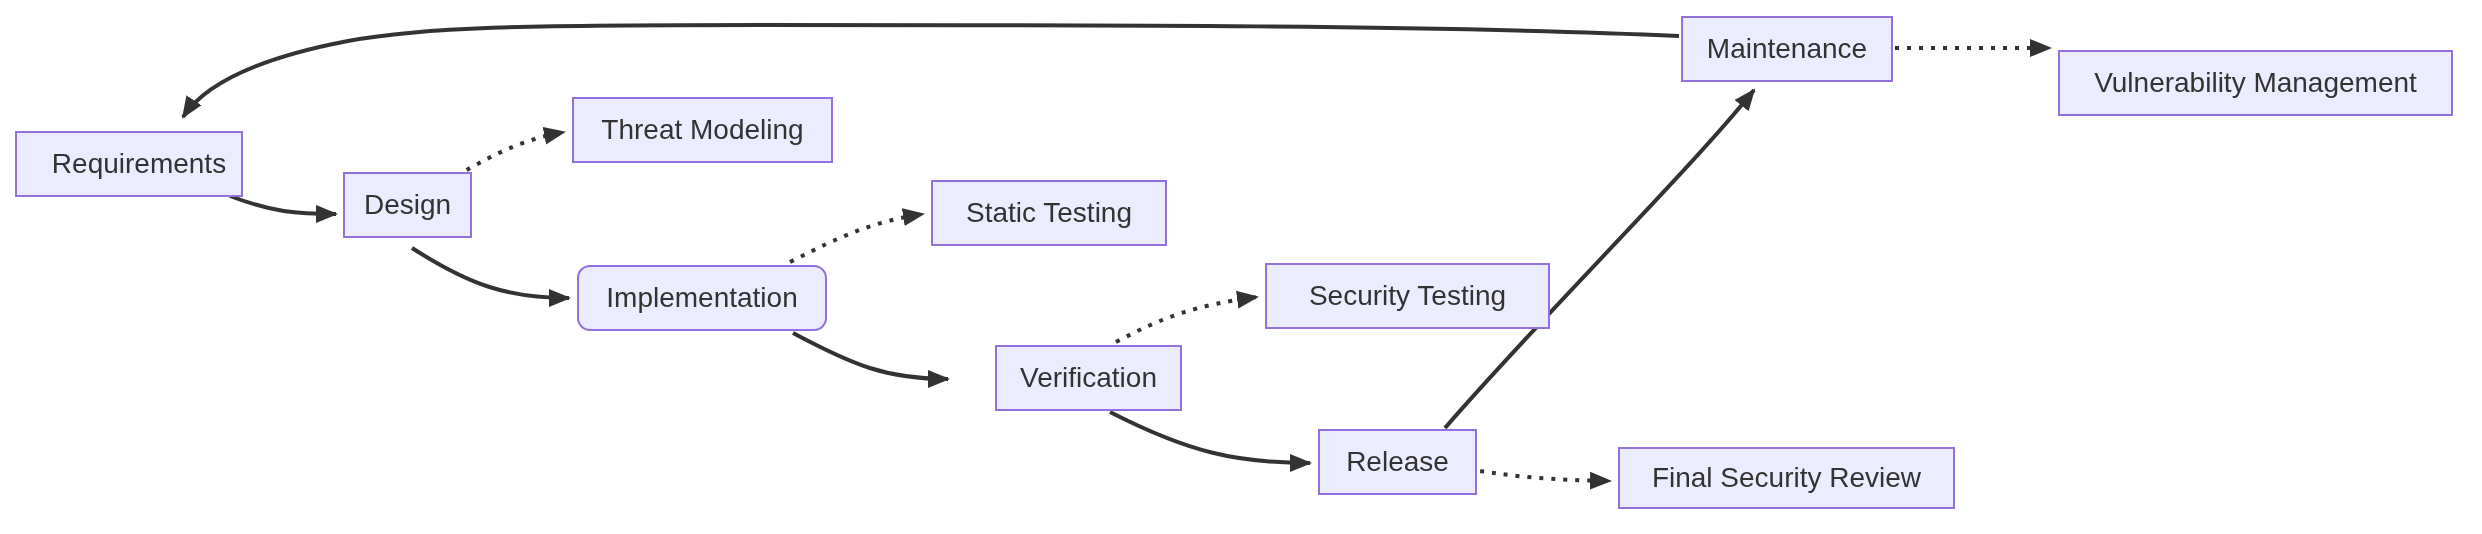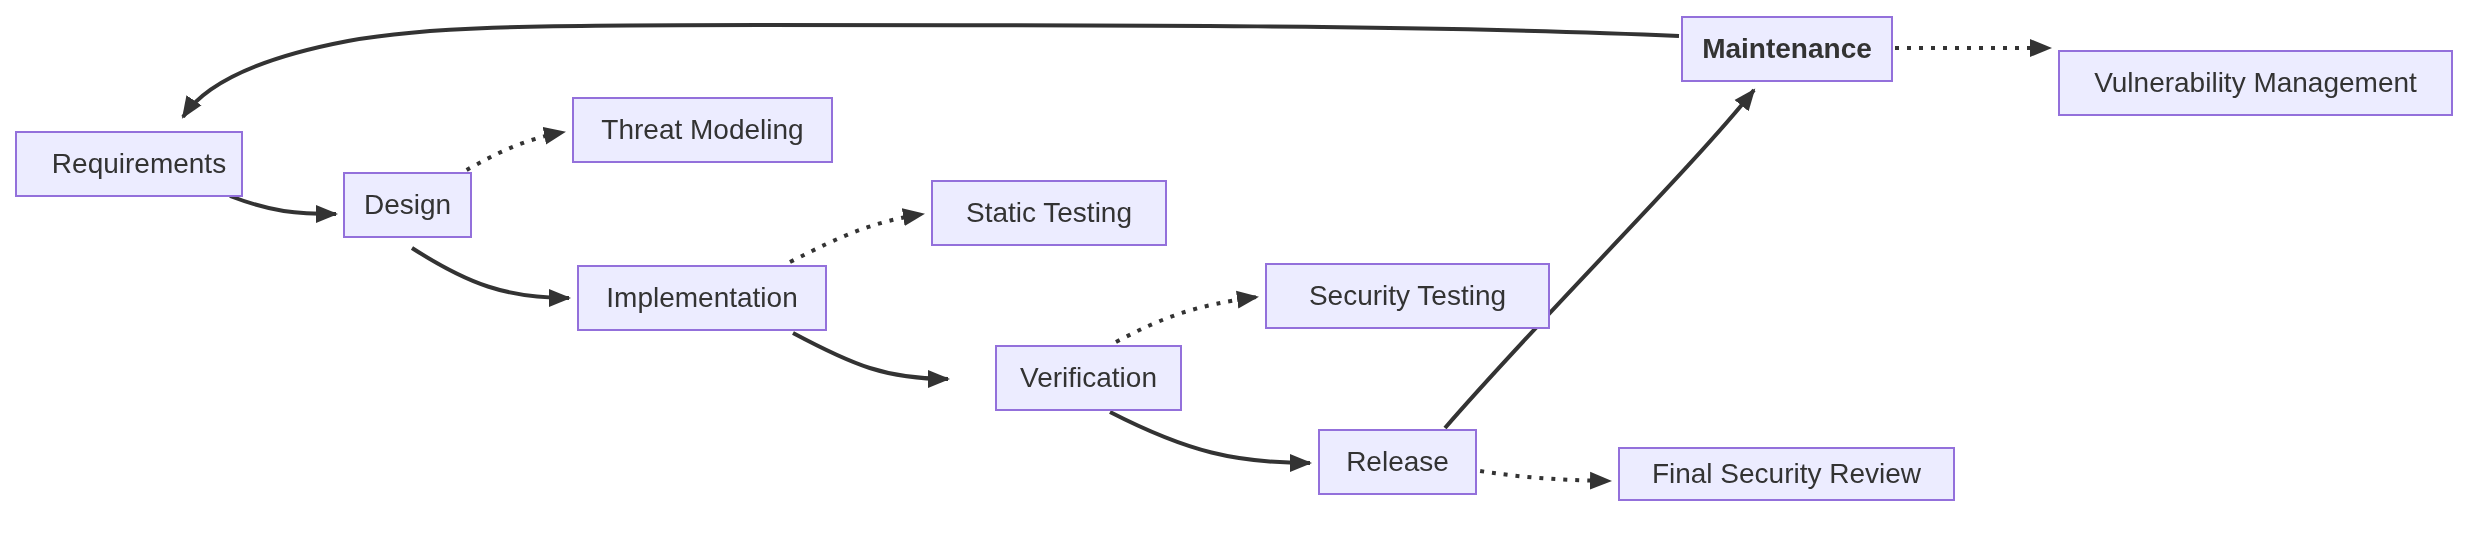--- a/index.html
+++ b/index.html
@@ -45,22 +45,22 @@
         <path d="M 1445,428 C 1540,318 1692,168 1754,90" class="edge" marker-end="url(#arrowhead)"></path>
         <path d="M 1468,469 C 1515,477 1552,480 1610,481" class="edge dotted" marker-end="url(#arrowhead)"></path>
         <path d="M 1895,48 L 2050,48" class="edge dotted" marker-end="url(#arrowhead)"></path>
         <path d="M 1679,36 C 1440,25 1100,25 760,25 C 520,25 424,27 348,41 C 264,57 206,82 183,117" class="edge" marker-end="url(#arrowhead)"></path>
       </g>
   </svg>
   <div id="node-layer">
       <div class="node" style="left: 15px; top: 131px; width: 228px; height: 66px; padding-left: 20px;">Requirements</div>
       <div class="node" style="left: 343px; top: 172px; width: 129px; height: 66px;">Design</div>
       <div class="node" style="left: 572px; top: 97px; width: 261px; height: 66px;">Threat Modeling</div>
-      <div class="node" style="left: 577px; top: 265px; width: 250px; height: 66px;">Implementation</div>
+      <div class="node" style="left: 577px; top: 265px; width: 250px; height: 66px; border-radius: 13px;">Implementation</div>
       <div class="node" style="left: 931px; top: 180px; width: 236px; height: 66px;">Static Testing</div>
       <div class="node" style="left: 956px; top: 345px; width: 187px; height: 66px; margin-left: 39px;">Verification</div>
       <div class="node" style="left: 1265px; top: 263px; width: 285px; height: 66px;">Security Testing</div>
       <div class="node" style="left: 1318px; top: 429px; width: 159px; height: 66px;">Release</div>
-      <div class="node" style="left: 1618px; top: 447px; width: 337px; height: 54px;">Final Security Review</div>
-      <div class="node" style="left: 1681px; top: 16px; width: 212px; height: 66px; font-weight: bold;">Maintenance</div>
+      <div class="node" style="left: 1618px; top: 447px; width: 337px; height: 62px;">Final Security Review</div>
+      <div class="node" style="left: 1681px; top: 16px; width: 212px; height: 66px;">Maintenance</div>
       <div class="node" style="left: 2058px; top: 15px; width: 395px; height: 66px; margin-top: 35px;">Vulnerability Management</div>
     </div>
 </div>
 
 </body></html>

